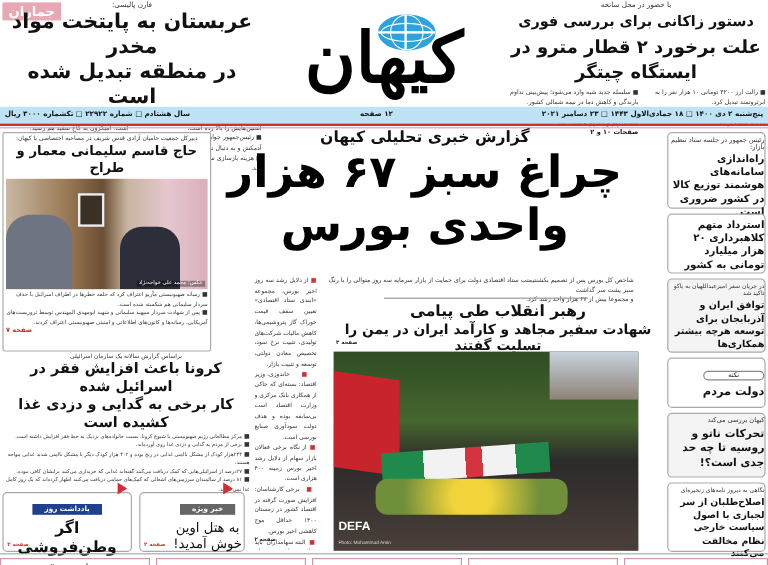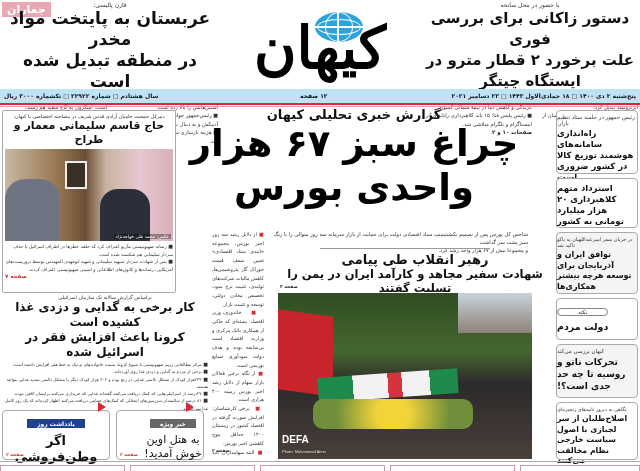--- a/index.html
+++ b/index.html
@@ -26,21 +26,21 @@
   .globe .ring2 { position: absolute; left: 2px; top: 7px; width: 44px; height: 16px; border: 1.5px solid #fff; border-radius: 50%; }
 
   
   .dateline { left: 0; top: 89px; width: 640px; height: 14px; background: #bde3f4; font-size: 6px; font-weight: bold; }
   .dateline span { position: absolute; top: 3px; }
   .redline { left: 0; top: 103px; width: 640px; height: 2px; background: #d62a36; }
   .redline2 { left: 0; top: 106px; width: 640px; height: 1px; background: #d9a3a8; }
 
   
   .box { border: 1px solid #aaa; border-radius: 4px; background: #fff; }
-  .sidebox { text-align: left; }
+  .sidebox { text-align: right; }
   .sidebox .sk { font-size: 5.5px; color: #333; margin-top: 3px; }
   .sidebox .sh { font-weight: bold; font-size: 10.5px; line-height: 14px; margin-top: 2px; color: #111; }
   .sidebox .sp { display: inline-block; font-size: 4.5px; color: #c33; background: #eee; padding: 0 12px; margin-top: 3px; border-radius: 2px; }
   .pill { display: inline-block; border: 1px solid #888; border-radius: 6px; padding: 0 20px; font-size: 5.5px; margin-top: 4px; }
 
   
   .subkicker { font-weight: bold; font-size: 13px; text-align: center; }
   .mainhead { font-weight: 900; font-size: 37px; line-height: 44px; text-align: center; color: #000; letter-spacing: -1px; }
   .lead { font-size: 5.2px; line-height: 8px; color: #333; }
   .col-text { font-size: 5px; line-height: 8.7px; color: #333; text-align: justify; }
@@ -85,21 +85,21 @@
 <div class="abs logo-wrap">
   <div class="globe">
       <div class="ring"></div>
       <div class="ring2"></div>
     </div>
   <div class="logo-text">کیهان</div>
 </div>
 
 <div class="abs" style="left:420px;top:0;width:220px;height:88px;">
   <div class="kicker" style="margin-top:1px;">با حضور در محل سانحه</div>
-  <div class="topline" style="font-size:15px;">دستور زاکانی برای بررسی فوری</div>
+  <div class="topline" style="font-size:12px;">دستور زاکانی برای بررسی فوری</div>
   <div class="topline" style="font-size:15px;">علت برخورد ۲ قطار مترو در ایستگاه چیتگر</div>
   <div style="display:flex;gap:6px;margin-top:2px;padding:0 2px;">
     <div class="bullets" style="width:100px;">
       <div class="b">رالت ارز ۴۲۰۰ تومانی ۱۰ هزار نفر را به ابرثروتمند تبدیل کرد.</div>
       <div class="b">ورود نفت از آغاز سواپ گاز ترکمنستان از ۱۱ دی ماه خبر داد.</div>
     </div>
     <div class="bullets" style="width:110px;">
       <div class="b">سلسله جدید شبه وارد می‌شود؛ پیش‌بینی تداوم بارندگی و کاهش دما در نیمه شمالی کشور.</div>
       <div class="b">رئیس پلیس فتا: ۱۵ باند کلاهبرداری رایانه‌ای در اینستاگرام و تلگرام متلاشی شد.</div>
       <div class="pageref">صفحات ۱۰ و ۲</div>
@@ -126,22 +126,22 @@
   </div>
   <div class="bullets" style="font-size:4.6px;line-height:7.5px;margin-top:2px;">
     <div class="b">رسانه صهیونیستی مآریو اعتراف کرد که حلقه خطرها در اطراف اسرائیل با حذف سردار سلیمانی هم شکسته شده است.</div>
     <div class="b">پس از شهادت سردار سپهبد سلیمانی و شهید ابومهدی المهندس توسط تروریست‌های آمریکایی، رسانه‌ها و کانون‌های اطلاعاتی و امنیتی صهیونیستی اعتراف کردند.</div>
     <div class="pageref" style="color:#c33;text-align:left;">صفحه ۷</div>
   </div>
 </div>
 
 <div class="abs" style="left:0;top:294px;width:210px;height:100px;">
   <div class="kicker" style="font-size:5px;">براساس گزارش سالانه یک سازمان اسرائیلی</div>
+  <div style="font-weight:bold;font-size:12px;line-height:15px;text-align:center;">کرونا باعث افزایش فقر در اسرائیل شده</div>
   <div style="font-weight:bold;font-size:12px;line-height:15px;text-align:center;">کار برخی به گدایی و دزدی غذا کشیده است</div>
-  <div style="font-weight:bold;font-size:12px;line-height:15px;text-align:center;">کرونا باعث افزایش فقر در اسرائیل شده</div>
   <div class="bullets" style="font-size:4.3px;line-height:7.3px;margin-top:1px;padding:0 2px;">
     <div class="b">مرکز مطالعاتی رژیم صهیونیستی با شیوع کرونا، نسبت خانواده‌های نزدیک به خط فقر افزایش داشته است.</div>
     <div class="b">برخی از مردم به گدایی و دزدی غذا روی آورده‌اند.</div>
     <div class="b">۲۴۴هزار کودک از مشکل ناامنی غذایی در رنج بوده و ۴۰۲ هزار کودک دیگر با مشکل ناامنی شدید غذایی مواجه هستند.</div>
     <div class="b">۲۷درصد از اسرائیلی‌هایی که کمک دریافت می‌کنند گفته‌اند غذایی که خریداری می‌کنند برایشان کافی نبوده.</div>
     <div class="b">۸۱ درصد از سالمندان سرزمین‌های اشغالی که کمک‌های حمایتی دریافت می‌کنند اظهار کرده‌اند که یک روز کامل غذا نمی‌خورند.</div>
   </div>
 </div>
 
 <div class="abs box tagbox" style="left:2px;top:410px;width:108px;height:50px;">

